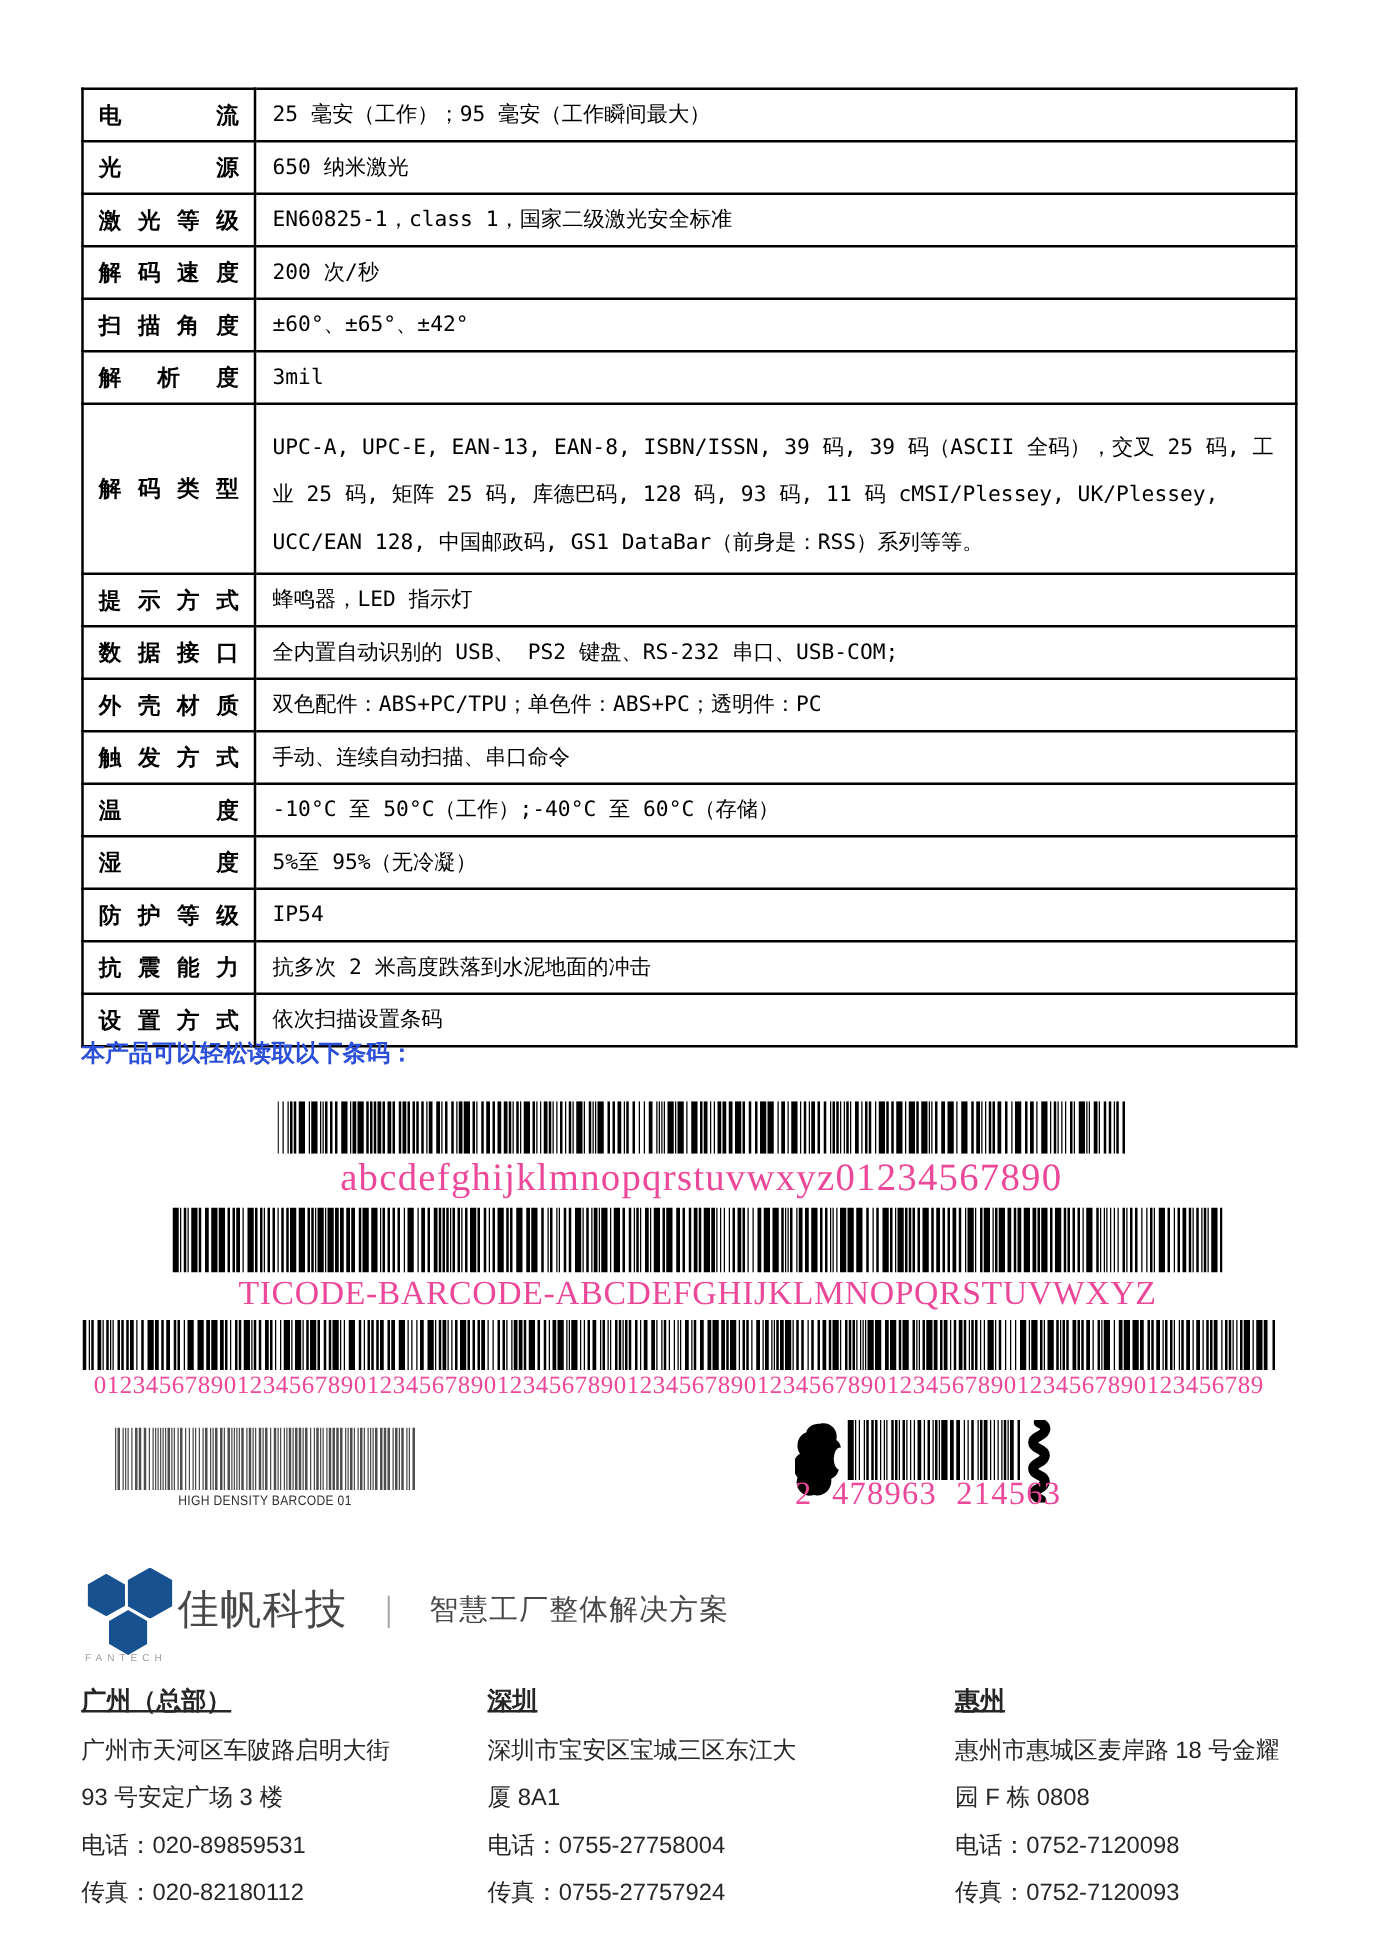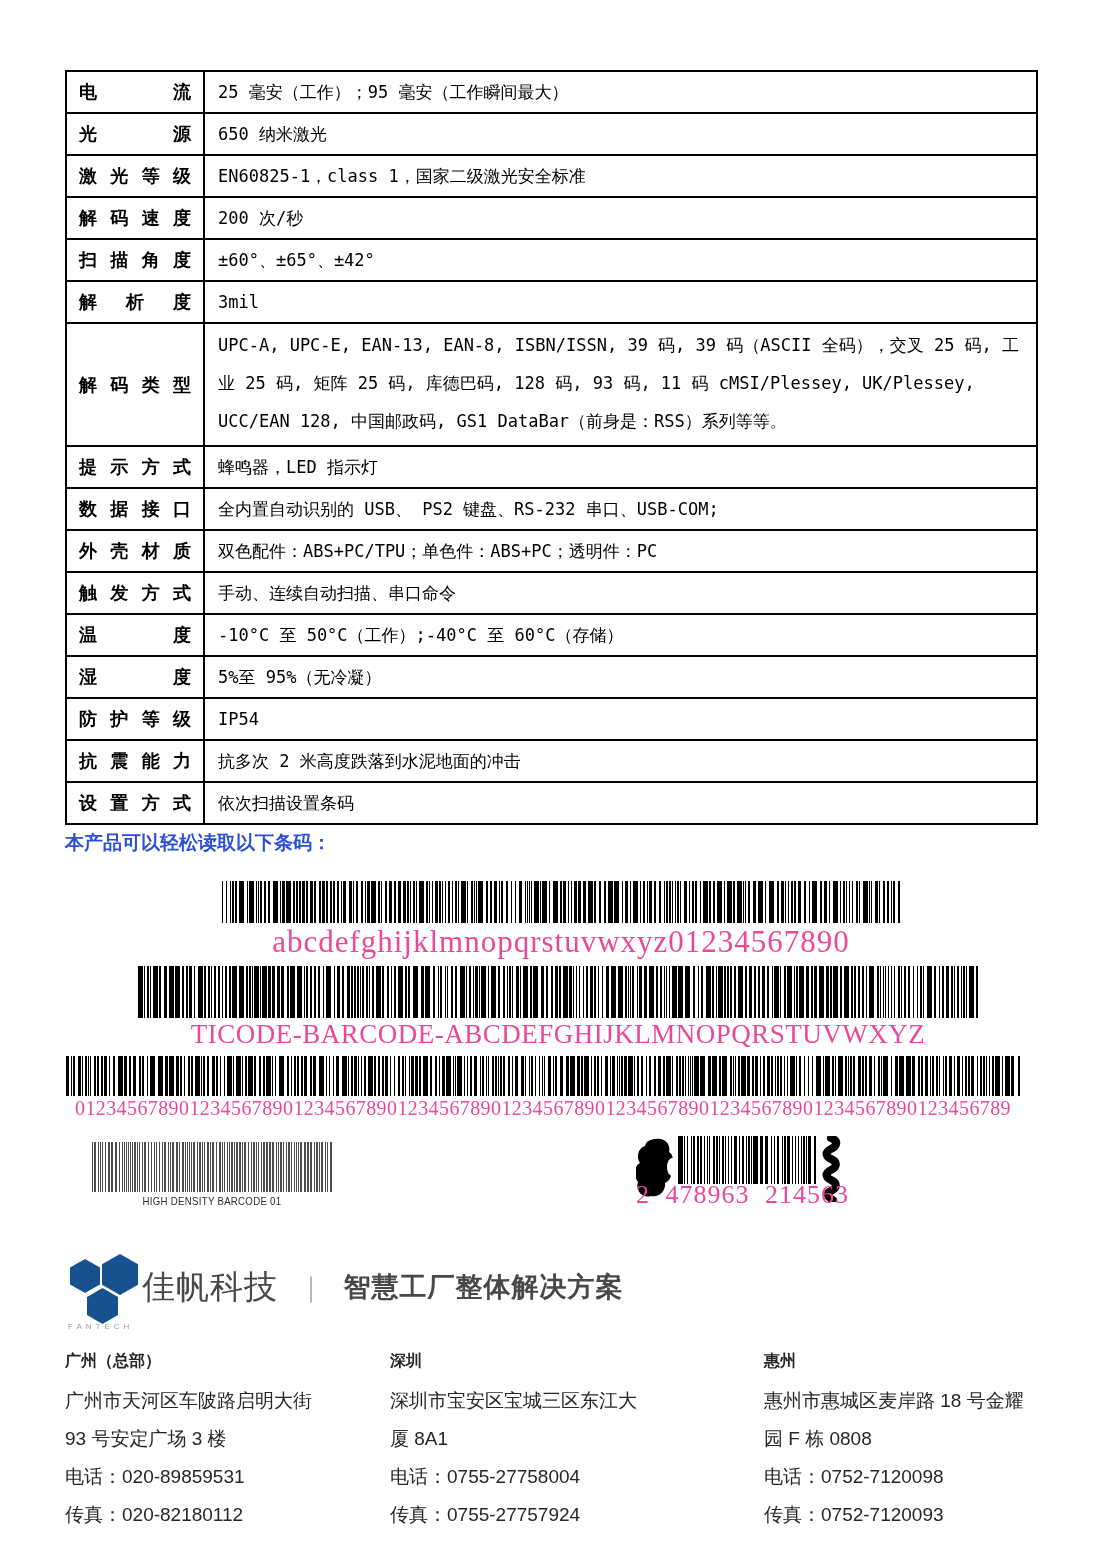--- a/index.html
+++ b/index.html
@@ -7,21 +7,21 @@
         font-family:"Liberation Sans","DejaVu Sans",sans-serif;color:#000;}
 
   
   .spec-table{position:absolute;left:65px;top:70px;width:973px;border-collapse:collapse;table-layout:fixed;}
   .spec-table td{border:2px solid #000;vertical-align:middle;}
   .spec-table td.lbl{width:112px;font-weight:bold;font-size:18px;padding:8px 12px;
                      text-align:justify;text-align-last:justify;
                      font-family:"DejaVu Sans","Liberation Sans",sans-serif;}
   .spec-table td.val{font-size:17px;line-height:23px;padding:8px 13px;
                      font-family:"DejaVu Sans Mono","Liberation Mono",monospace;border-radius:17px;}
-  .spec-table tr.multi td.val{line-height:38px;padding-top:2px;padding-bottom:5px;}
+  .spec-table tr.multi td.val{line-height:38px;padding-top:15px;padding-bottom:5px;}
 
   
   .section-heading{position:absolute;left:65px;top:830px;font-size:19px;font-weight:bold;text-align:right;}
 
   
   .barcode{position:absolute;text-align:center;}
   .bars{position:relative;width:100%;}
   .bc-caption{font-family:"Liberation Serif","DejaVu Serif",serif;color:#ec4899;white-space:nowrap;}
 
   #bc1{left:222px;top:881px;width:678px;}
@@ -52,29 +52,29 @@
   
   .logo-mark{position:absolute;left:68px;top:1254px;width:76px;height:80px;}
   .hex{position:absolute;clip-path:polygon(50% 0,100% 25%,100% 75%,50% 100%,0 75%,0 25%);}
   .hex1{left:2px;top:5px;width:30px;height:34px;}
   .hex2{left:34px;top:0;width:36px;height:41px;}
   .hex3{left:19px;top:34px;width:31px;height:36px;}
   .brand-sub{position:absolute;left:0;top:68px;font-size:8px;letter-spacing:4px;color:#9aa0a6;white-space:nowrap;}
   .logo-text{position:absolute;left:142px;top:1262px;height:50px;display:flex;align-items:center;}
   .logo-company{font-size:33px;color:#484848;font-weight:500;letter-spacing:1px;}
   .logo-sep{font-size:26px;color:#a6a6a6;margin:0 20px;}
-  .logo-tagline{font-size:27px;color:#484848;letter-spacing:1px;font-weight:bold;}
+  .logo-tagline{font-size:23px;color:#484848;letter-spacing:1px;}
 
   
   .offices{position:absolute;left:0;top:1346px;width:1102px;color:#262626;}
   .office{position:absolute;top:0;}
   .office-1{left:65px;width:315px;}
   .office-2{left:390px;width:300px;}
   .office-3{left:736px;width:340px;margin-left:28px;}
-  .office-name{font-size:16px;font-weight:bold;line-height:30px;margin-bottom:6px;}
+  .office-name{font-size:20px;font-weight:bold;line-height:30px;margin-bottom:6px;text-decoration:underline;}
   .office-line{font-size:19px;line-height:38px;}
 </style>
 </head>
 <body>
 
 <div class="page">
 
   <table class="spec-table">
     <tbody>
       <tr>

